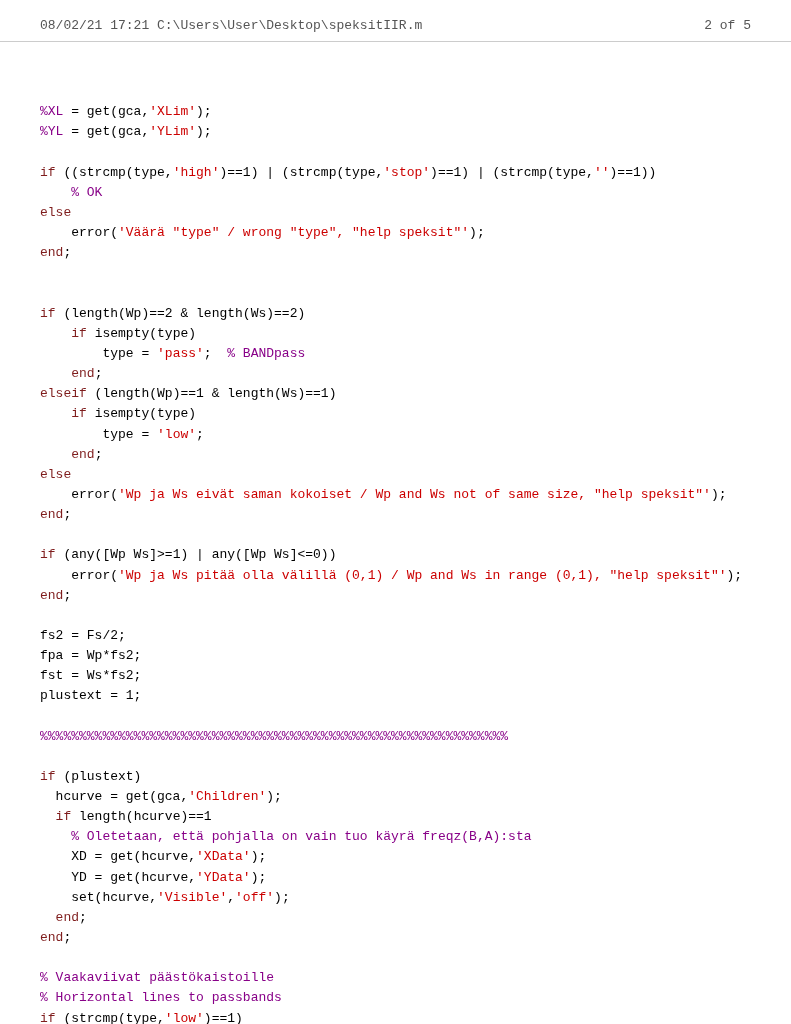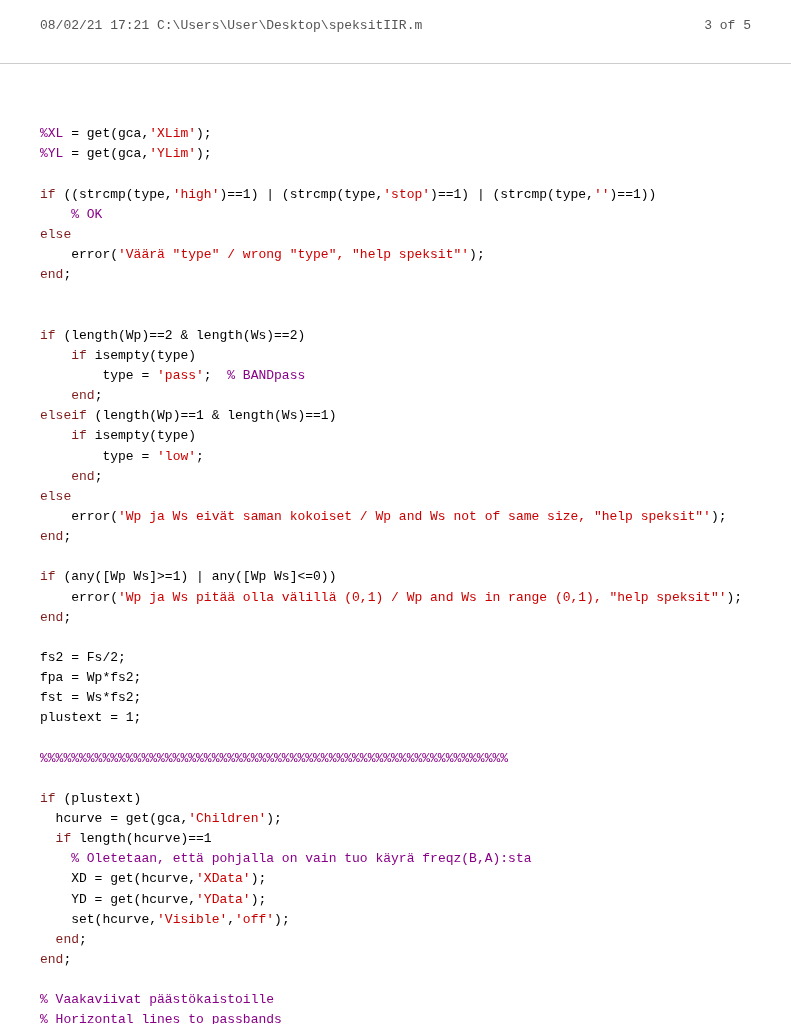--- a/index.html
+++ b/index.html
@@ -15,21 +15,21 @@
       color: #000000;
       width: 791px;
       min-height: 1024px;
       padding: 0;
     }
 
     .page-header {
       display: flex;
       justify-content: space-between;
       align-items: center;
-      padding: 18px 40px 30px 40px;
+      padding: 18px 40px 8px 40px;
       border-bottom: 1px solid #cccccc;
       font-size: 13px;
       color: #555555;
     }
 
     .code-container {
       padding: 20px 40px;
       line-height: 1.55;
       white-space: pre;
       font-size: 13px;
@@ -45,17 +45,17 @@
     .c-keyword    { color: #7f1d1d; font-weight: normal; }
     .c-string     { color: #cc0000; }
     .c-normal     { color: #000000; }
     .c-purple     { color: #880088; }
   </style>
 </head>
 <body>
 
 <div class="page-header">
   <span>08/02/21 17:21   C:\Users\User\Desktop\speksitIIR.m</span>
-  <span>3 of 5</span>
+  <span>2 of 5</span>
 </div>
 
 <div class="code-container" id="code-container">
 <span class="line">&nbsp;</span><span class="line"><span class="c-purple">%XL</span><span class="c-normal"> = get(gca,</span><span class="c-string">'XLim'</span><span class="c-normal">);</span></span><span class="line"><span class="c-purple">%YL</span><span class="c-normal"> = get(gca,</span><span class="c-string">'YLim'</span><span class="c-normal">);</span></span><span class="line">&nbsp;</span><span class="line"><span class="c-keyword">if</span><span class="c-normal"> ((strcmp(type,</span><span class="c-string">'high'</span><span class="c-normal">)==1) | (strcmp(type,</span><span class="c-string">'stop'</span><span class="c-normal">)==1) | (strcmp(type,</span><span class="c-string">''</span><span class="c-normal">)==1))</span></span><span class="line"><span class="c-normal">    </span><span class="c-purple">% OK</span></span><span class="line"><span class="c-keyword">else</span></span><span class="line"><span class="c-normal">    error(</span><span class="c-string">'Väärä "type" / wrong "type", "help speksit"'</span><span class="c-normal">);</span></span><span class="line"><span class="c-keyword">end</span><span class="c-normal">;</span></span><span class="line">&nbsp;</span><span class="line">&nbsp;</span><span class="line"><span class="c-keyword">if</span><span class="c-normal"> (length(Wp)==2 &amp; length(Ws)==2)</span></span><span class="line"><span class="c-normal">    </span><span class="c-keyword">if</span><span class="c-normal"> isempty(type)</span></span><span class="line"><span class="c-normal">        type = </span><span class="c-string">'pass'</span><span class="c-normal">;  </span><span class="c-purple">% BANDpass</span></span><span class="line"><span class="c-normal">    </span><span class="c-keyword">end</span><span class="c-normal">;</span></span><span class="line"><span class="c-keyword">elseif</span><span class="c-normal"> (length(Wp)==1 &amp; length(Ws)==1)</span></span><span class="line"><span class="c-normal">    </span><span class="c-keyword">if</span><span class="c-normal"> isempty(type)</span></span><span class="line"><span class="c-normal">        type = </span><span class="c-string">'low'</span><span class="c-normal">;</span></span><span class="line"><span class="c-normal">    </span><span class="c-keyword">end</span><span class="c-normal">;</span></span><span class="line"><span class="c-keyword">else</span></span><span class="line"><span class="c-normal">    error(</span><span class="c-string">'Wp ja Ws eivät saman kokoiset / Wp and Ws not of same size, "help speksit"'</span><span class="c-normal">);</span></span><span class="line"><span class="c-keyword">end</span><span class="c-normal">;</span></span><span class="line">&nbsp;</span><span class="line"><span class="c-keyword">if</span><span class="c-normal"> (any([Wp Ws]&gt;=1) | any([Wp Ws]&lt;=0))</span></span><span class="line"><span class="c-normal">    error(</span><span class="c-string">'Wp ja Ws pitää olla välillä (0,1) / Wp and Ws in range (0,1), "help speksit"'</span><span class="c-normal">);</span></span><span class="line"><span class="c-keyword">end</span><span class="c-normal">;</span></span><span class="line">&nbsp;</span><span class="line"><span class="c-normal">fs2 = Fs/2;</span></span><span class="line"><span class="c-normal">fpa = Wp*fs2;</span></span><span class="line"><span class="c-normal">fst = Ws*fs2;</span></span><span class="line"><span class="c-normal">plustext = 1;</span></span><span class="line">&nbsp;</span><span class="line"><span class="c-purple">%%%%%%%%%%%%%%%%%%%%%%%%%%%%%%%%%%%%%%%%%%%%%%%%%%%%%%%%%%%%</span></span><span class="line">&nbsp;</span><span class="line"><span class="c-keyword">if</span><span class="c-normal"> (plustext)</span></span><span class="line"><span class="c-normal">  hcurve = get(gca,</span><span class="c-string">'Children'</span><span class="c-normal">);</span></span><span class="line"><span class="c-normal">  </span><span class="c-keyword">if</span><span class="c-normal"> length(hcurve)==1</span></span><span class="line"><span class="c-normal">    </span><span class="c-purple">% Oletetaan, että pohjalla on vain tuo käyrä freqz(B,A):sta</span></span><span class="line"><span class="c-normal">    XD = get(hcurve,</span><span class="c-string">'XData'</span><span class="c-normal">);</span></span><span class="line"><span class="c-normal">    YD = get(hcurve,</span><span class="c-string">'YData'</span><span class="c-normal">);</span></span><span class="line"><span class="c-normal">    set(hcurve,</span><span class="c-string">'Visible'</span><span class="c-normal">,</span><span class="c-string">'off'</span><span class="c-normal">);</span></span><span class="line"><span class="c-normal">  </span><span class="c-keyword">end</span><span class="c-normal">;</span></span><span class="line"><span class="c-keyword">end</span><span class="c-normal">;</span></span><span class="line">&nbsp;</span><span class="line"><span class="c-purple">% Vaakaviivat päästökaistoille</span></span><span class="line"><span class="c-purple">% Horizontal lines to passbands</span></span><span class="line"><span class="c-keyword">if</span><span class="c-normal"> (strcmp(type,</span><span class="c-string">'low'</span><span class="c-normal">)==1)</span></span></div>
 
 </body></html>

